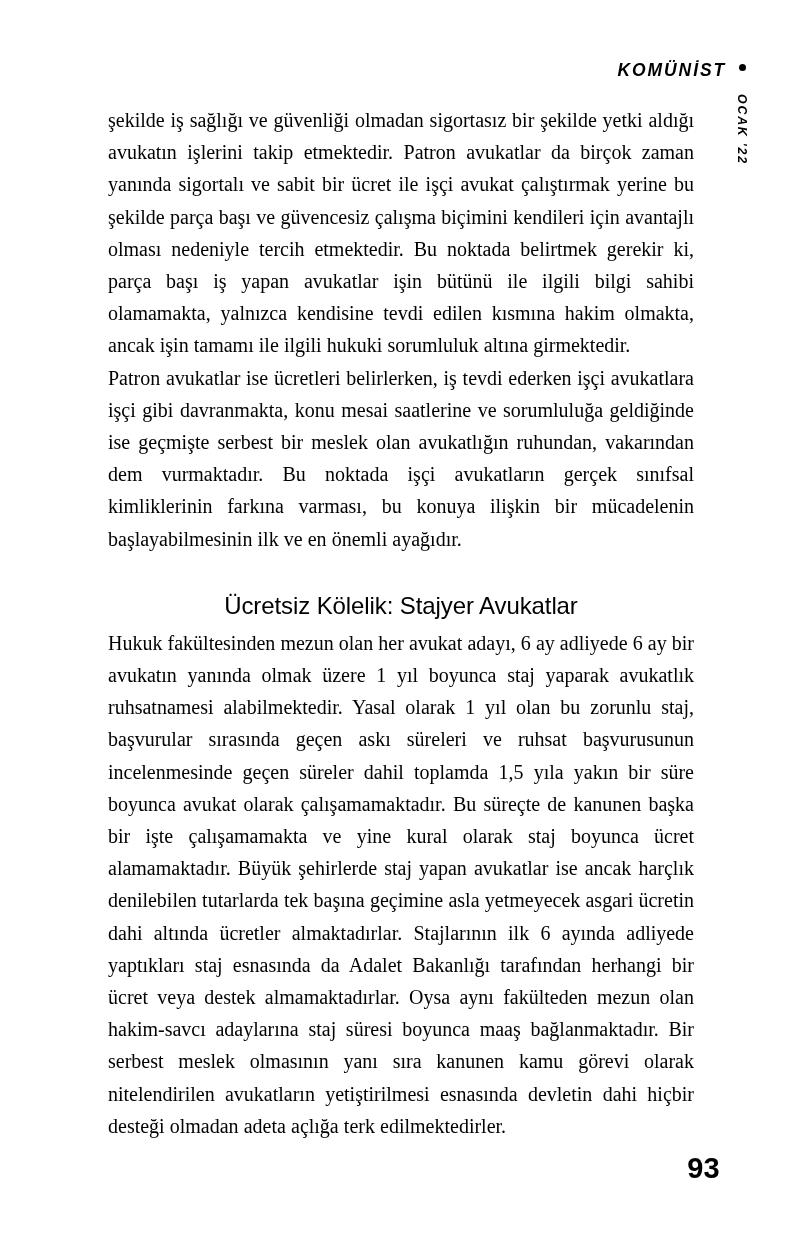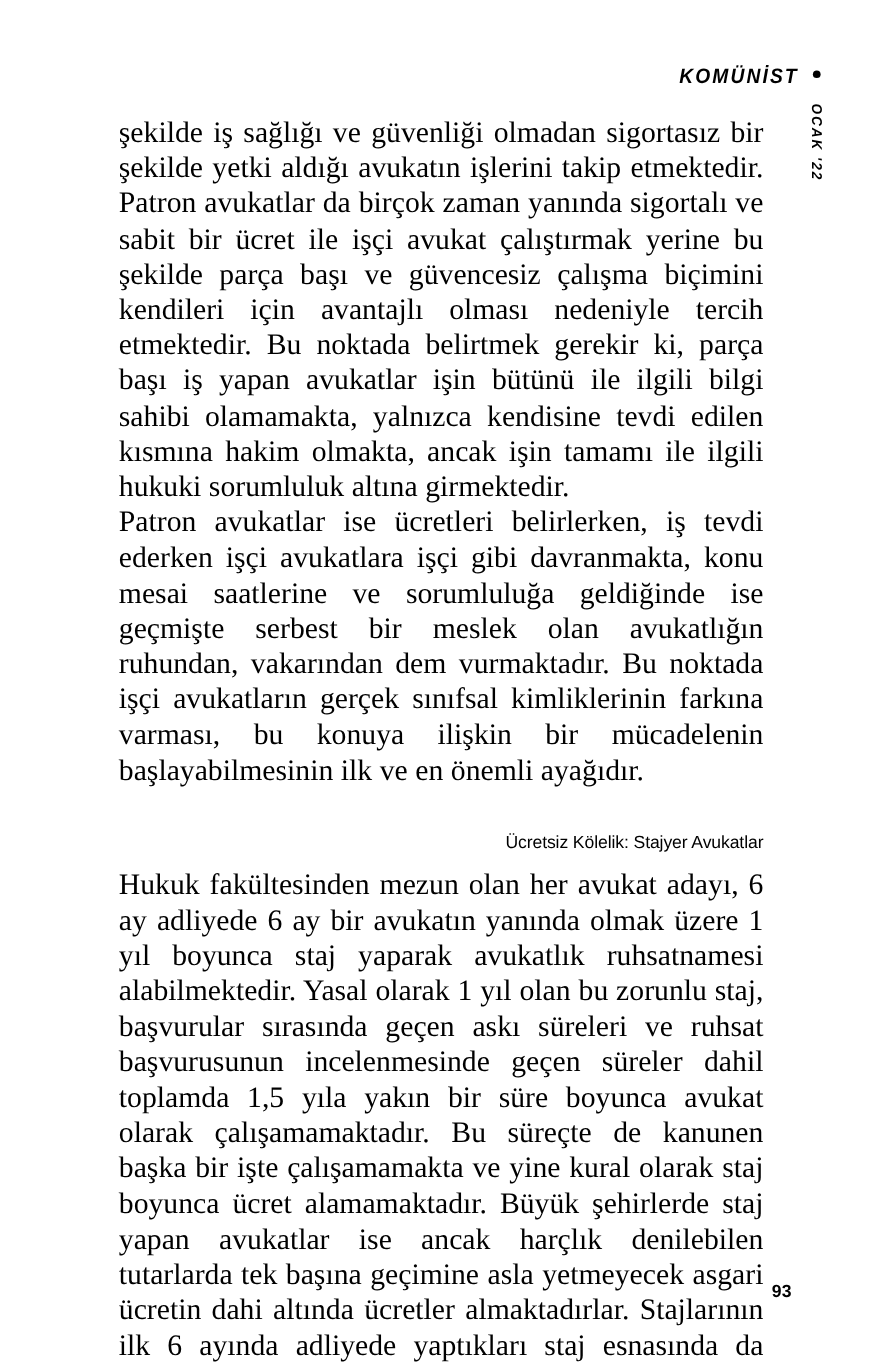--- a/index.html
+++ b/index.html
@@ -73,48 +73,48 @@
   
   .column {
     position: absolute;
     left: 108px;
     top: 104px;
     width: 586px;
   }
 
   p.body-text {
     margin: 0;
-    font-size: 27px;
+    font-size: 20px;
     line-height: 32.2px;
     text-align: justify;
     text-justify: inter-word;
     hyphens: manual;
     word-spacing: 0.1px;
   }
   p.body-text + p.body-text {
   }
 
   h2.section-heading {
     margin: 36px 0 6px 0;
     font-family: "Liberation Sans", "DejaVu Sans", sans-serif;
     font-weight: 400;
-    font-size: 16px;
+    font-size: 24px;
     line-height: 30px;
     letter-spacing: -0.1px;
-    text-align: right;
+    text-align: center;
   }
 
   
   .folio {
     position: absolute;
     right: 78px;
     bottom: 58px;
     font-family: "Liberation Sans", "DejaVu Sans", sans-serif;
     font-weight: 700;
-    font-size: 16px;
+    font-size: 29px;
     line-height: 1;
     letter-spacing: 0.3px;
   }
 </style>
 </head>
 <body>
 
 <div class="page">
 
   <div class="running-head">

